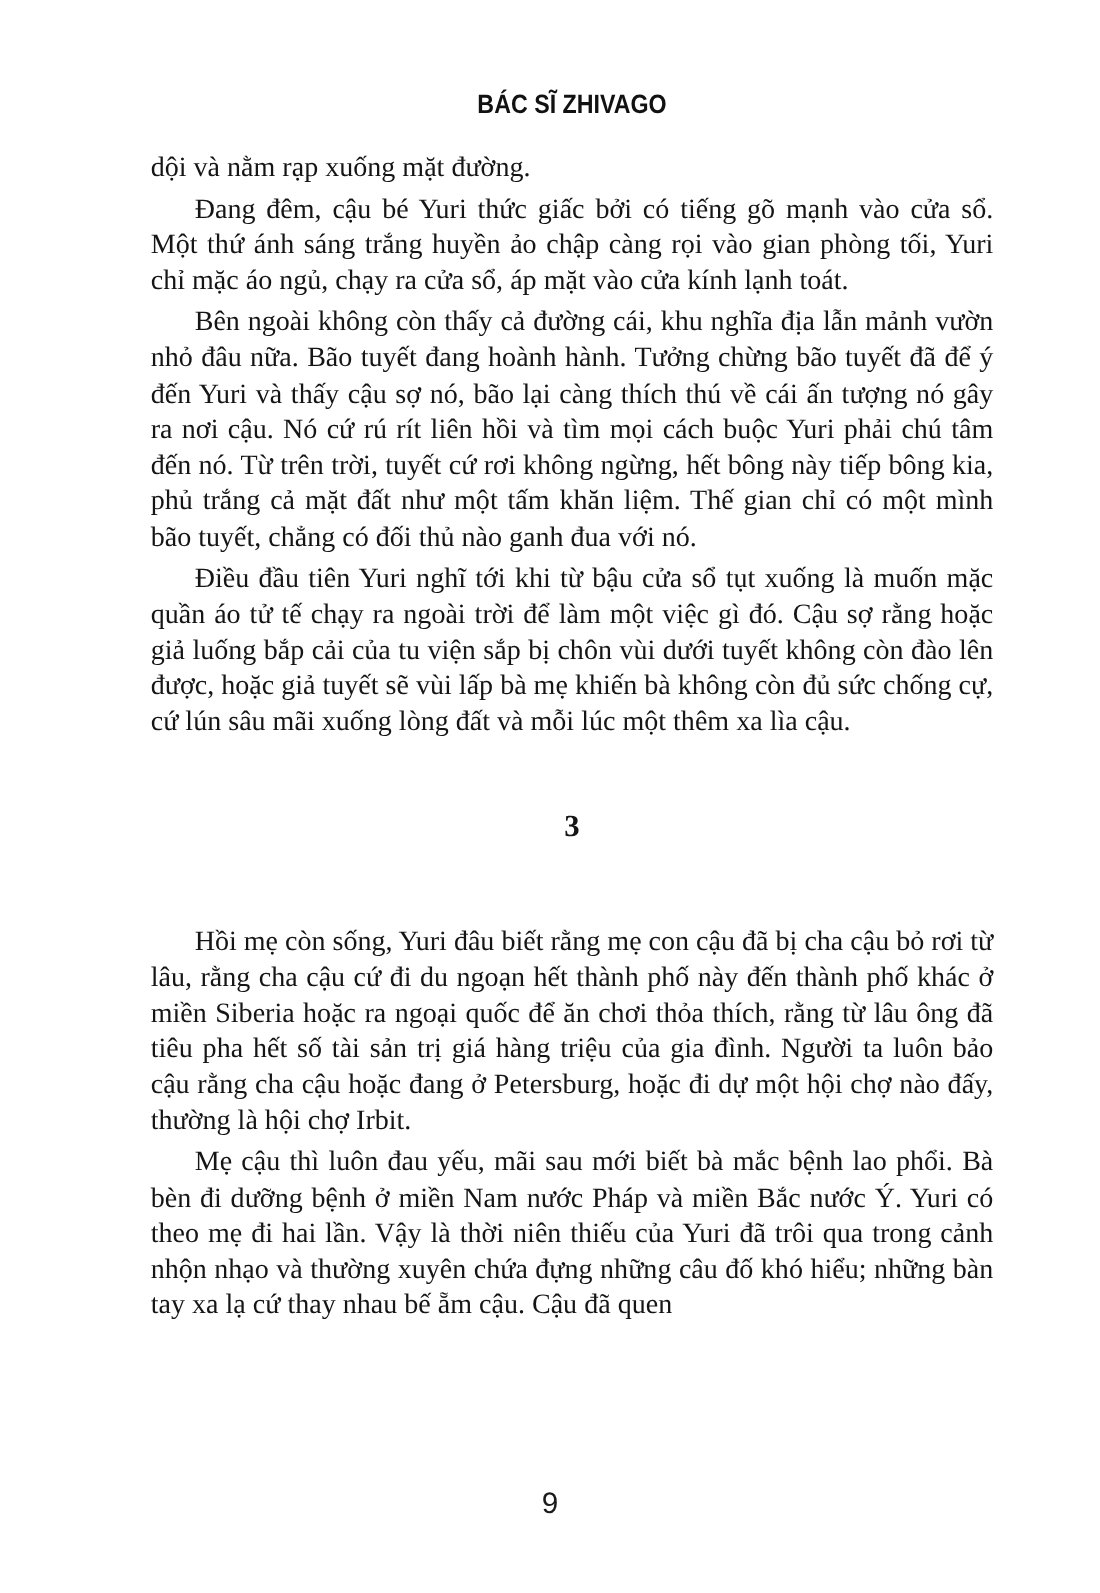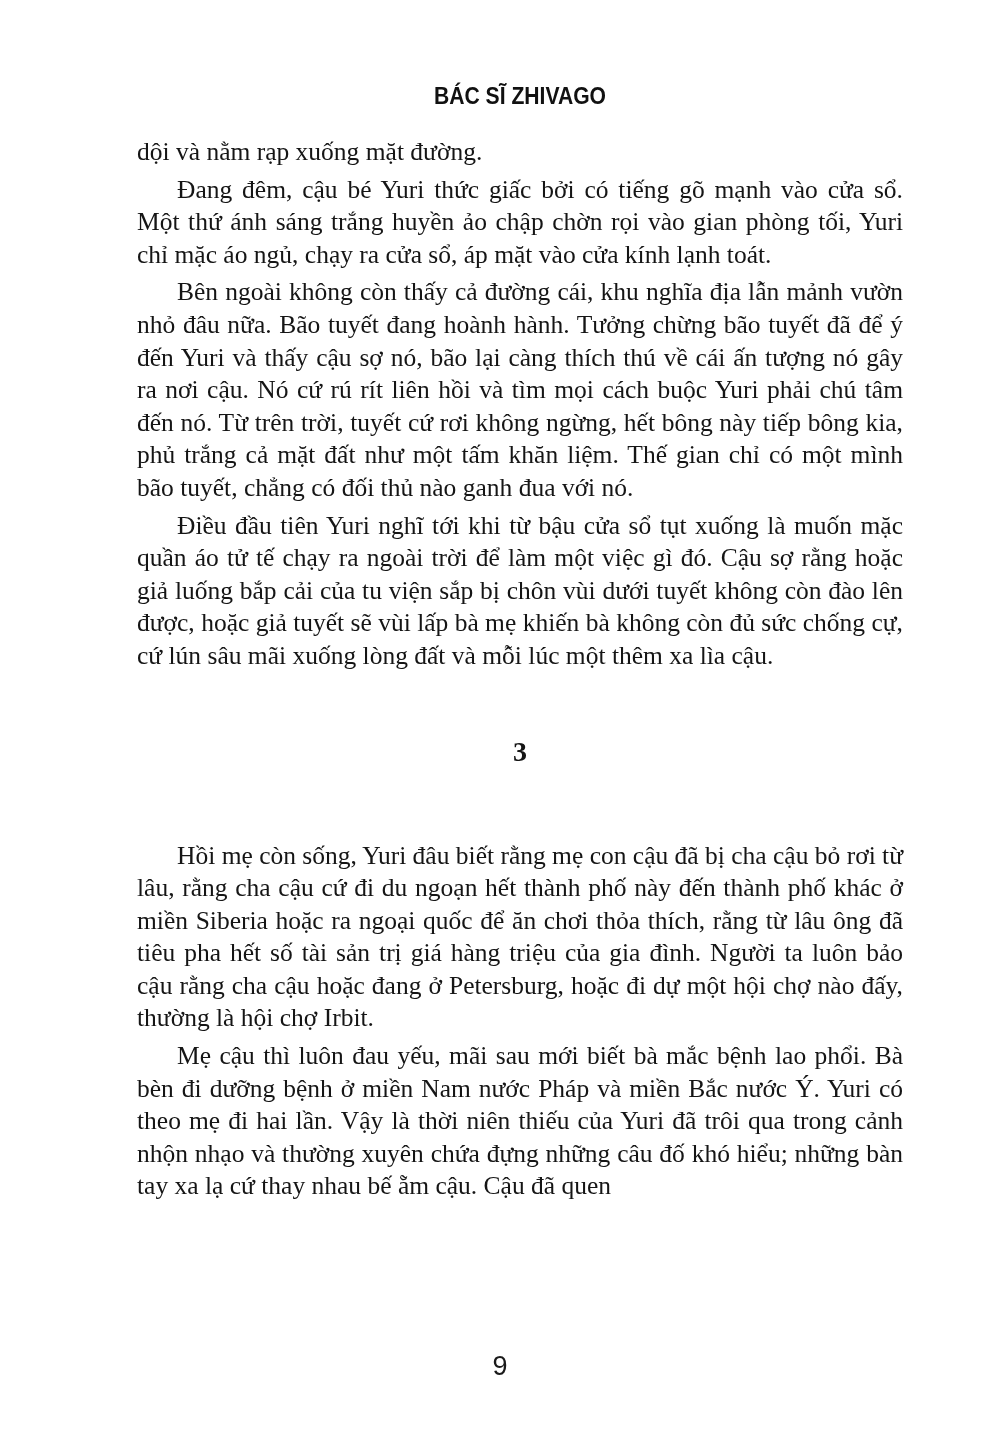--- a/index.html
+++ b/index.html
@@ -71,21 +71,21 @@
 </style>
 </head>
 <body>
 
 <div class="page">
   <div class="text-col">
     <div class="running-title">BÁC SĨ ZHIVAGO</div>
 
     <div class="body-block">
         <p class="para">dội và nằm rạp xuống mặt đường.</p>
-        <p class="para indent">Đang đêm, cậu bé Yuri thức giấc bởi có tiếng gõ mạnh vào cửa sổ. Một thứ ánh sáng trắng huyền ảo chập chờn rọi vào gian phòng tối, Yuri chỉ mặc áo ngủ, chạy ra cửa sổ, áp mặt vào cửa kính lạnh toát.</p>
+        <p class="para indent">Đang đêm, cậu bé Yuri thức giấc bởi có tiếng gõ mạnh vào cửa sổ. Một thứ ánh sáng trắng huyền ảo chập càng rọi vào gian phòng tối, Yuri chỉ mặc áo ngủ, chạy ra cửa sổ, áp mặt vào cửa kính lạnh toát.</p>
         <p class="para indent">Bên ngoài không còn thấy cả đường cái, khu nghĩa địa lẫn mảnh vườn nhỏ đâu nữa. Bão tuyết đang hoành hành. Tưởng chừng bão tuyết đã để ý đến Yuri và thấy cậu sợ nó, bão lại càng thích thú về cái ấn tượng nó gây ra nơi cậu. Nó cứ rú rít liên hồi và tìm mọi cách buộc Yuri phải chú tâm đến nó. Từ trên trời, tuyết cứ rơi không ngừng, hết bông này tiếp bông kia, phủ trắng cả mặt đất như một tấm khăn liệm. Thế gian chỉ có một mình bão tuyết, chẳng có đối thủ nào ganh đua với nó.</p>
         <p class="para indent">Điều đầu tiên Yuri nghĩ tới khi từ bậu cửa sổ tụt xuống là muốn mặc quần áo tử tế chạy ra ngoài trời để làm một việc gì đó. Cậu sợ rằng hoặc giả luống bắp cải của tu viện sắp bị chôn vùi dưới tuyết không còn đào lên được, hoặc giả tuyết sẽ vùi lấp bà mẹ khiến bà không còn đủ sức chống cự, cứ lún sâu mãi xuống lòng đất và mỗi lúc một thêm xa lìa cậu.</p>
       </div>
 
     <div class="section-number">3</div>
 
     <div class="body-block">
         <p class="para indent">Hồi mẹ còn sống, Yuri đâu biết rằng mẹ con cậu đã bị cha cậu bỏ rơi từ lâu, rằng cha cậu cứ đi du ngoạn hết thành phố này đến thành phố khác ở miền Siberia hoặc ra ngoại quốc để ăn chơi thỏa thích, rằng từ lâu ông đã tiêu pha hết số tài sản trị giá hàng triệu của gia đình. Người ta luôn bảo cậu rằng cha cậu hoặc đang ở Petersburg, hoặc đi dự một hội chợ nào đấy, thường là hội chợ Irbit.</p>
         <p class="para indent">Mẹ cậu thì luôn đau yếu, mãi sau mới biết bà mắc bệnh lao phổi. Bà bèn đi dưỡng bệnh ở miền Nam nước Pháp và miền Bắc nước Ý. Yuri có theo mẹ đi hai lần. Vậy là thời niên thiếu của Yuri đã trôi qua trong cảnh nhộn nhạo và thường xuyên chứa đựng những câu đố khó hiểu; những bàn tay xa lạ cứ thay nhau bế ẵm cậu. Cậu đã quen</p>
       </div>

